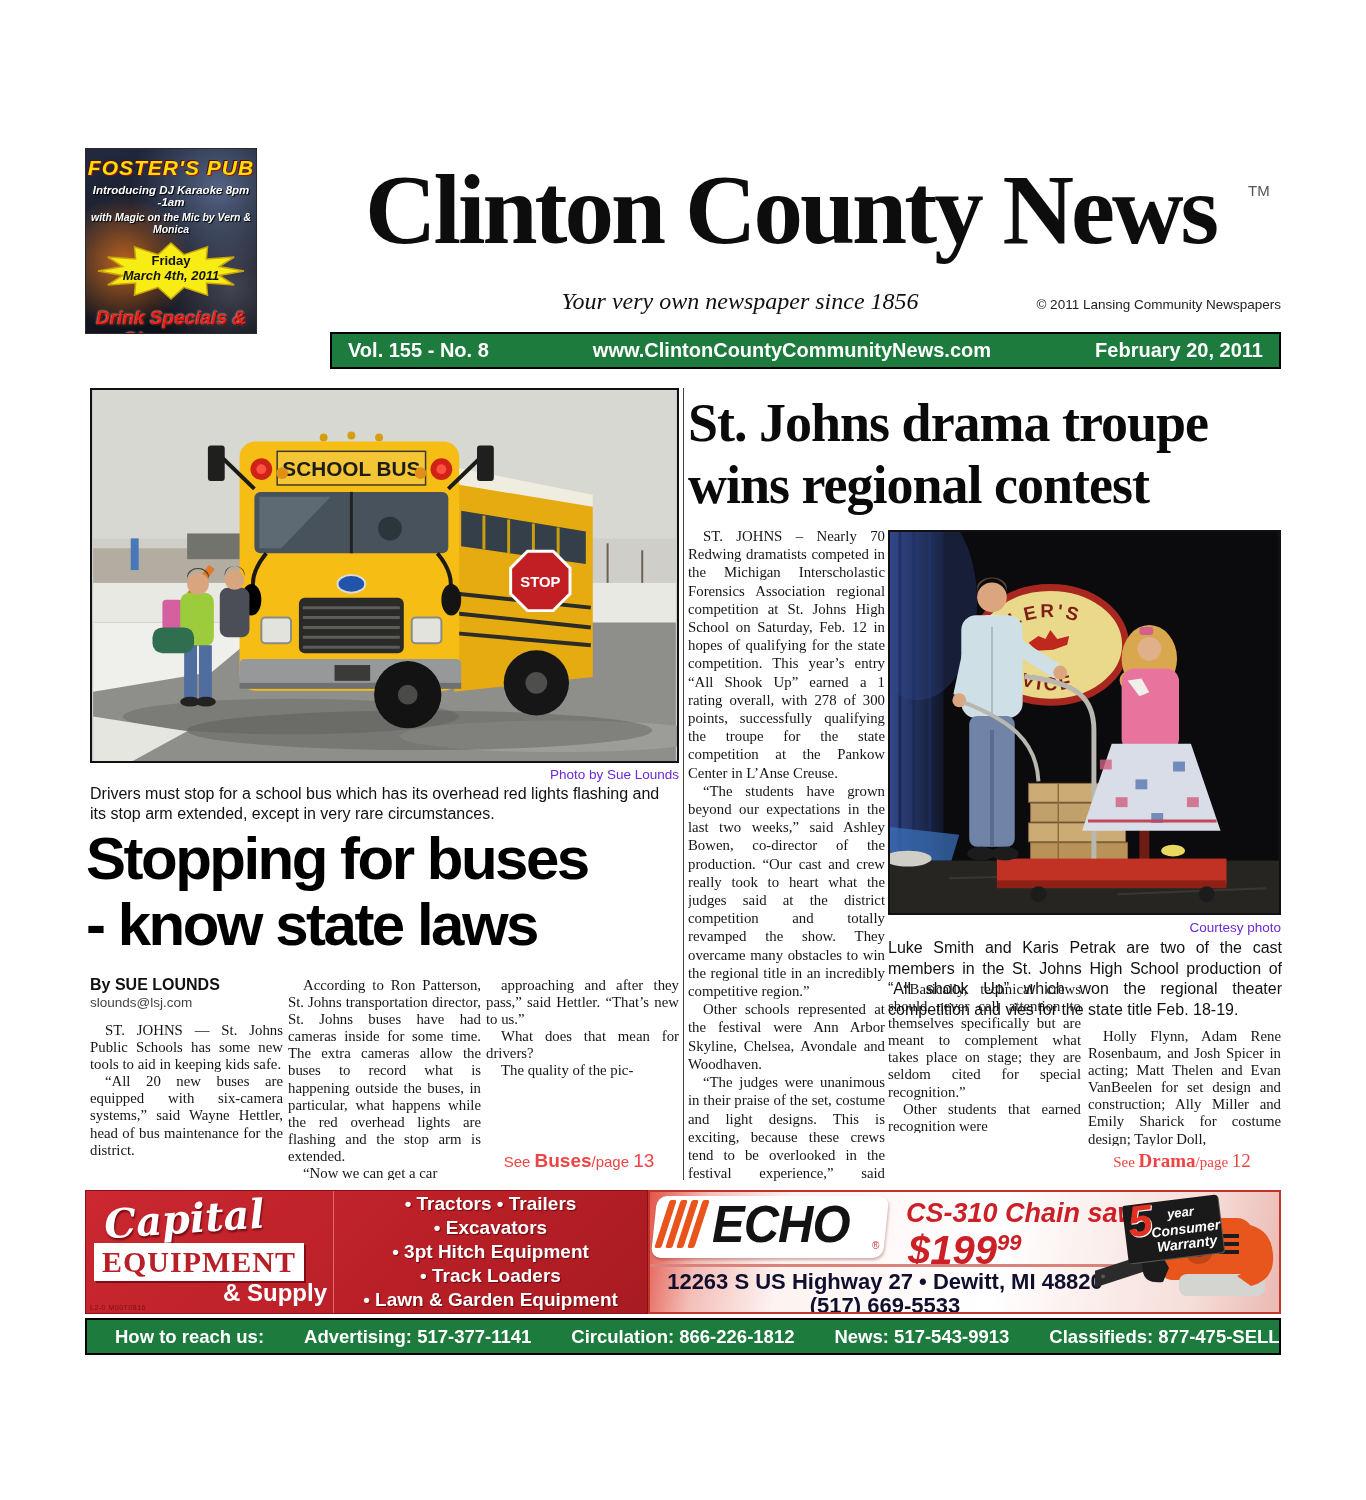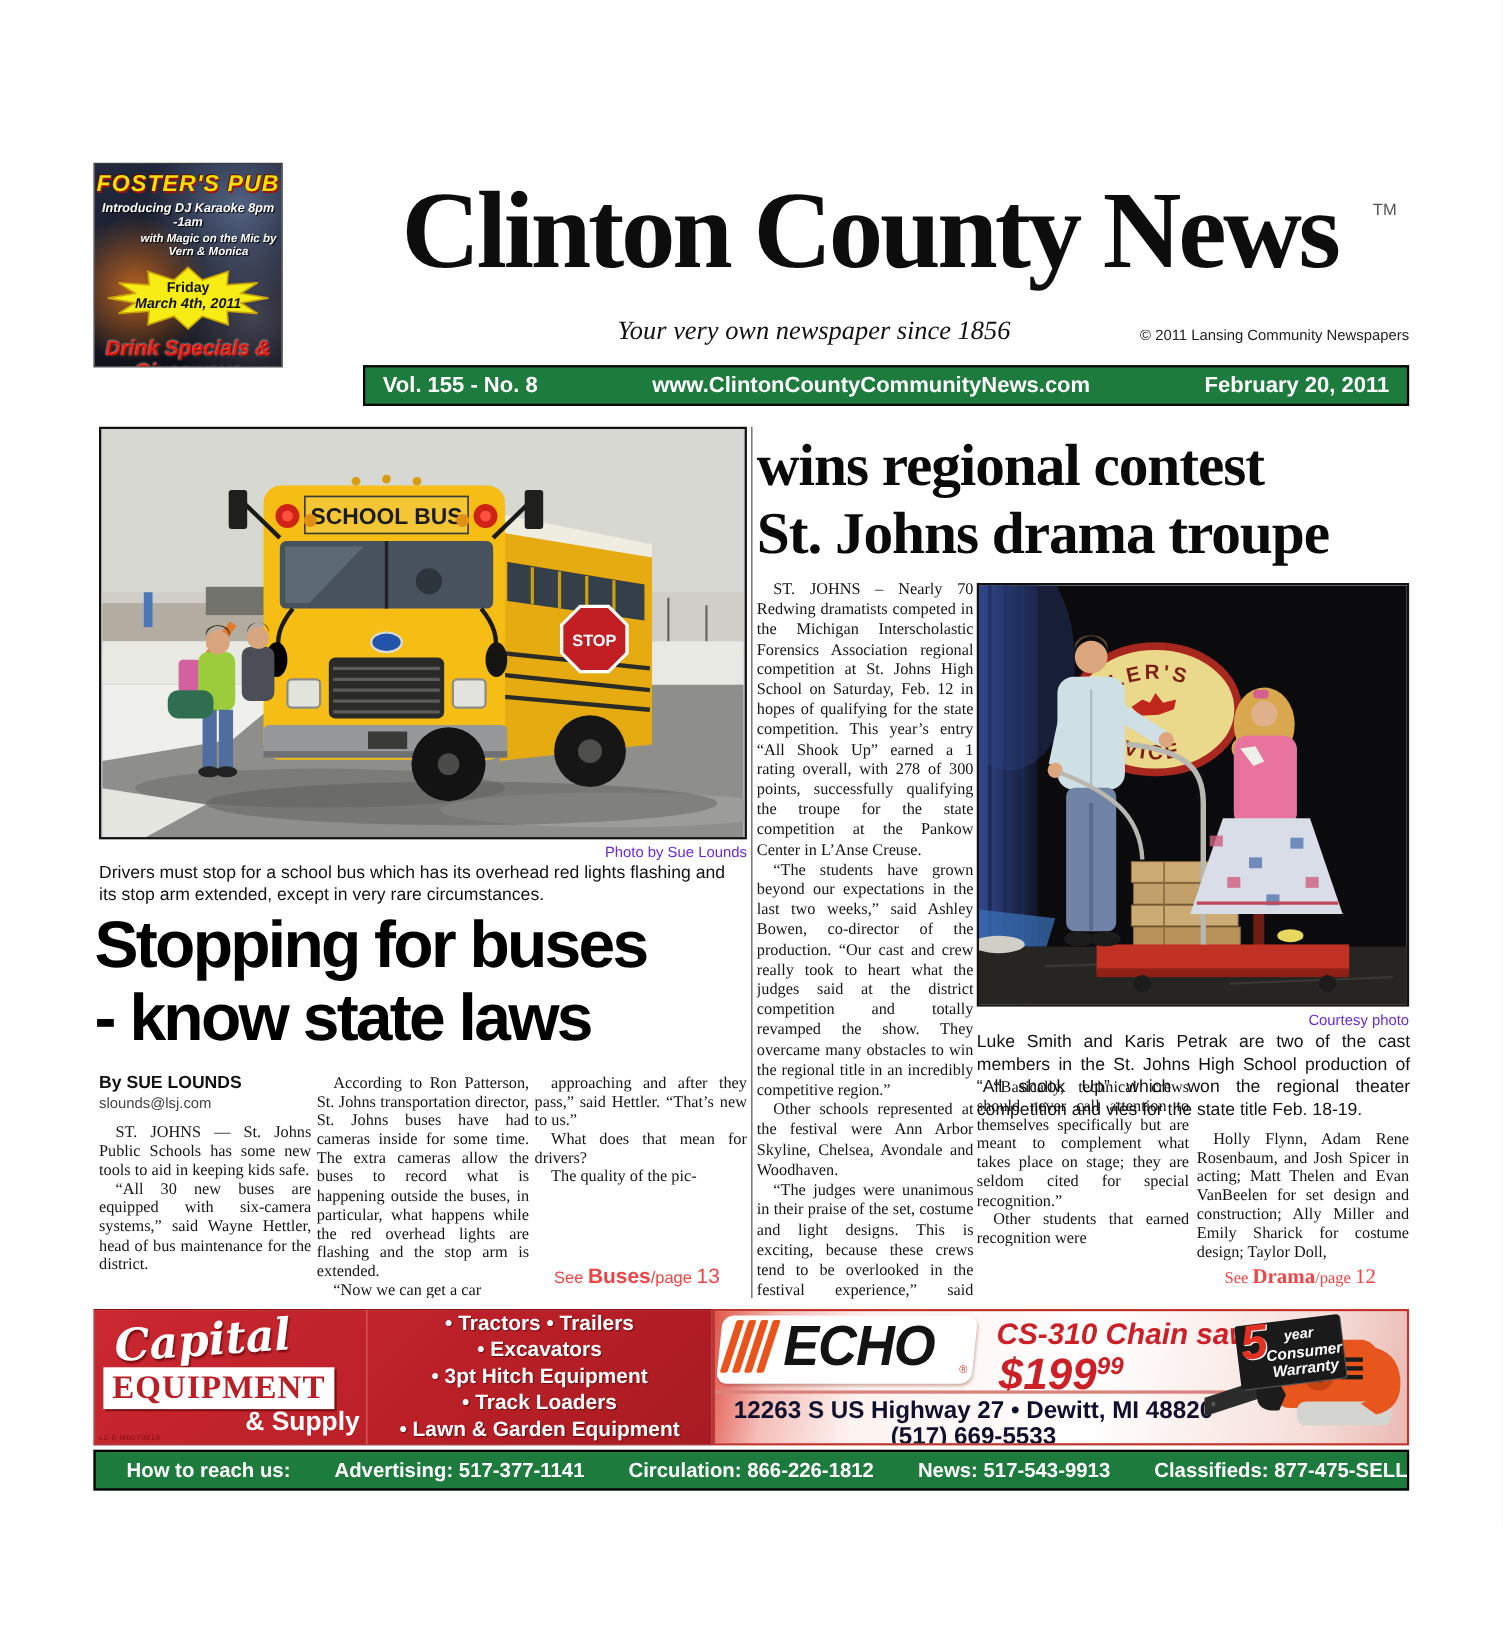--- a/index.html
+++ b/index.html
@@ -11,21 +11,21 @@
     border:1px solid #2a2a2a; color:#fff; text-align:center; overflow:hidden;
     background:
       radial-gradient(circle at 22% 62%, rgba(214,110,30,.85) 0, rgba(214,110,30,0) 38%),
       radial-gradient(circle at 78% 22%, rgba(110,130,170,.7) 0, rgba(30,40,70,0) 45%),
       radial-gradient(circle at 85% 75%, rgba(120,120,140,.5) 0, rgba(20,20,30,0) 40%),
       linear-gradient(150deg, #232a40 0%, #141722 55%, #0a0b12 100%);
     font-family:"Liberation Sans", sans-serif; }
   .fosters-title { margin-top:7px; font-size:21px; font-weight:bold; font-style:italic; color:#f5e000;
     text-shadow:1px 1px 0 #a01010, -1px -1px 0 #5a0808; letter-spacing:1px; }
   .fosters-l1 { margin-top:4px; font-size:11.5px; font-weight:bold; font-style:italic; text-shadow:1px 1px 1px #000; }
-  .fosters-l2 { margin-top:3px; font-size:10.5px; font-weight:bold; font-style:italic; text-shadow:1px 1px 1px #000;margin-left:37px; }
+  .fosters-l2 { margin-top:3px; font-size:10.5px; font-weight:bold; font-style:italic; text-shadow:1px 1px 1px #000; }
   .fosters-burst { position:relative; width:156px; height:64px; margin:4px auto 0; }
   .fosters-burst svg { position:absolute; left:0; top:0; }
   .burst-text { position:absolute; left:0; top:14px; width:156px; color:#111; font-weight:bold; }
   .burst-line1 { font-size:13px; }
   .burst-line2 { font-size:13px; font-style:italic; }
   .fosters-specials { margin:4px auto 0; width:170px; font-size:19px; line-height:21px; font-weight:bold; font-style:italic;
     color:#e8231a; text-shadow:1px 1px 0 #6d0a06, 0 0 2px #fff; }
 
   .masthead-title { position:absolute; left:328px; top:160px; width:925px; text-align:center;
     font-family:"Liberation Serif", serif; font-weight:bold; font-size:100px; line-height:1;
@@ -284,38 +284,38 @@
   <div class="bus-headline">
     <div>Stopping for buses</div>
     <div>- know state laws</div>
   </div>
   <div class="byline-block">
     <div class="byline">By SUE LOUNDS</div>
     <div class="byline-email">slounds@lsj.com</div>
   </div>
   <div class="coltext bus-col1">
     <p>ST. JOHNS — St. Johns Public Schools has some new tools to aid in keeping kids safe.</p>
-    <p>“All 30 new buses are equipped with six-camera systems,” said Wayne Hettler, head of bus maintenance for the district.</p>
+    <p>“All 20 new buses are equipped with six-camera systems,” said Wayne Hettler, head of bus maintenance for the district.</p>
   </div>
   <div class="coltext bus-col2">
     <p>According to Ron Patterson, St. Johns transportation director, St. Johns buses have had cameras inside for some time. The extra cameras allow the buses to record what is happening outside the buses, in particular, what happens while the red overhead lights are flashing and the stop arm is extended.</p>
     <p>“Now we can get a car</p>
   </div>
   <div class="coltext bus-col3">
     <p>approaching and after they pass,” said Hettler. “That’s new to us.”</p>
     <p>What does that mean for drivers?</p>
     <p>The quality of the pic-</p>
   </div>
   <div class="jump-line jump-buses">
     <span>See </span><span class="jump-word">Buses</span><span>/page </span><span class="jump-num">13</span>
   </div>
 
   <div class="drama-headline">
+    <div>St. Johns drama troupe</div>
     <div>wins regional contest</div>
-    <div>St. Johns drama troupe</div>
   </div>
   <div class="coltext drama-colA">
     <p>ST. JOHNS – Nearly 70 Redwing dramatists competed in the Michigan Interscholastic Forensics Association regional competition at St. Johns High School on Saturday, Feb. 12 in hopes of qualifying for the state competition. This year’s entry “All Shook Up” earned a 1 rating overall, with 278 of 300 points, successfully qualifying the troupe for the state competition at the Pankow Center in L’Anse Creuse.</p>
     <p>“The students have grown beyond our expectations in the last two weeks,” said Ashley Bowen, co-director of the production. “Our cast and crew really took to heart what the judges said at the district competition and totally revamped the show. They overcame many obstacles to win the regional title in an incredibly competitive region.”</p>
     <p>Other schools represented at the festival were Ann Arbor Skyline, Chelsea, Avondale and Woodhaven.</p>
     <p>“The judges were unanimous in their praise of the set, costume and light designs. This is exciting, because these crews tend to be overlooked in the festival experience,” said Bowen.</p>
   </div>
 
   <div class="photo-frame drama-photo">
     <svg width="389" height="381" viewBox="0 0 393 385">

